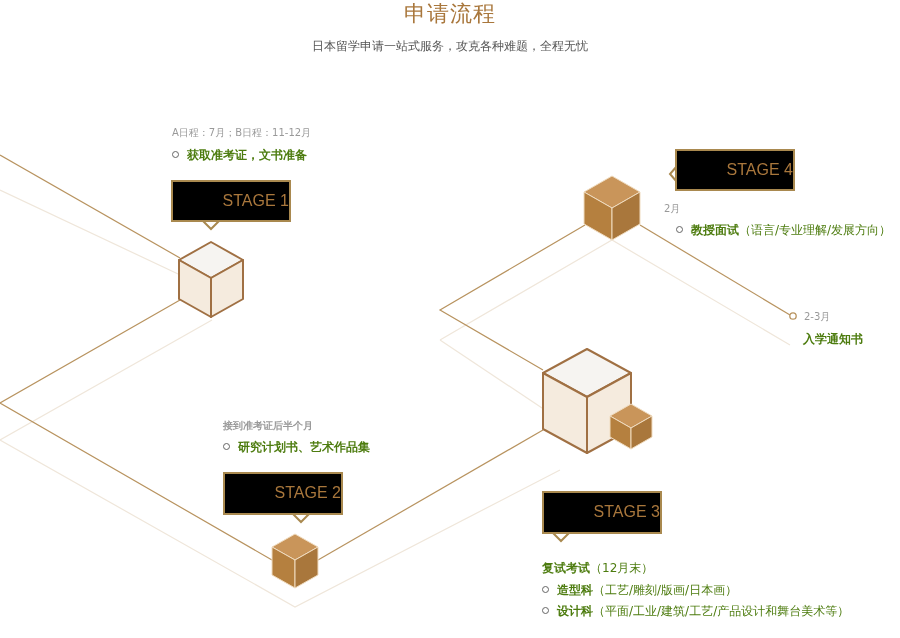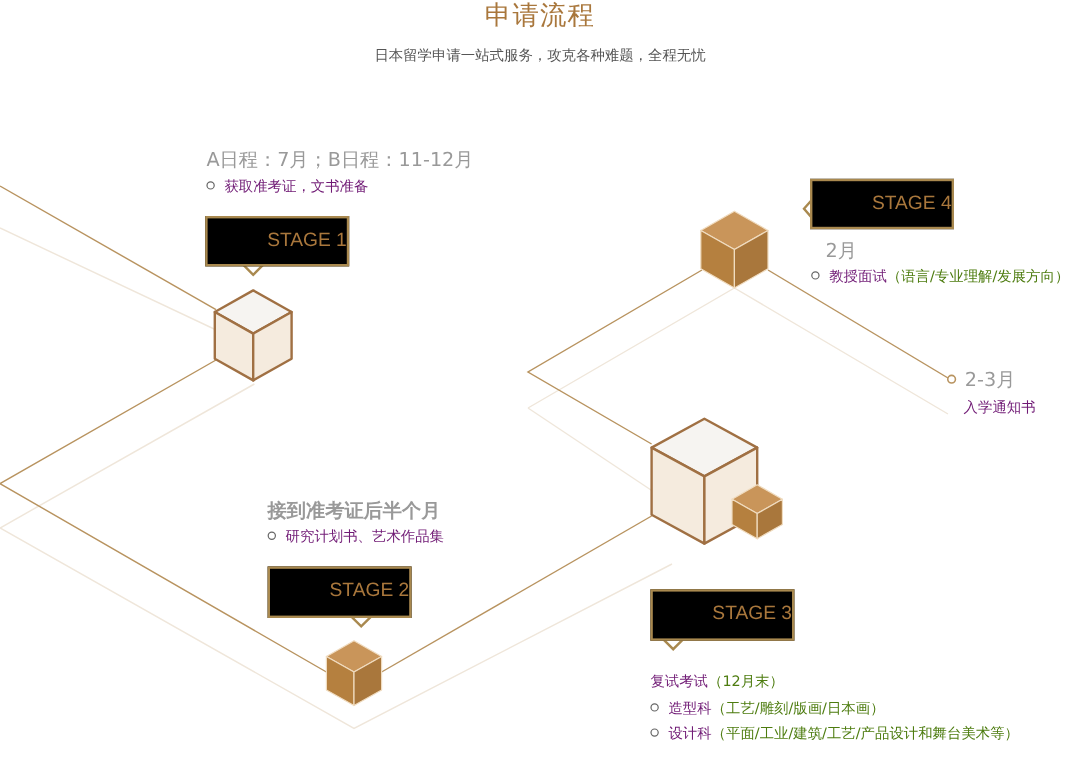--- a/index.html
+++ b/index.html
@@ -5,23 +5,23 @@
   html, body { margin:0; padding:0; }
   body { width:900px; height:638px; background:#ffffff; position:relative; overflow:hidden;
          font-family:"DejaVu Sans","Liberation Sans",sans-serif; }
   .abs { position:absolute; }
   #title { left:0; width:900px; top:0; text-align:center; font-size:22px; font-weight:normal; color:#a9773c; letter-spacing:1px; line-height:28px; }
   #subtitle { left:0; width:900px; top:38px; text-align:center; font-size:12px; color:#555; line-height:16px; }
   svg.diagram { position:absolute; left:0; top:0; }
   .stage-box { position:absolute; border:2px solid #a9894f; background:#000000; color:#a9773c;
                font-family:"Liberation Sans","DejaVu Sans",sans-serif; font-size:16px; text-align:right; box-sizing:border-box; }
   .stage-box .lbl { display:block; line-height:38px; }
-  .time { position:absolute; font-size:16px; color:#999; line-height:16px; white-space:nowrap; }
+  .time { position:absolute; font-size:10px; color:#999; line-height:16px; white-space:nowrap; }
   .item { position:absolute; font-size:12px; color:#222; line-height:16px; white-space:nowrap; }
-  .item b { font-weight:normal; color:#701a75; }
+  .item b { font-weight:bold; color:#4d7c0f; }
   .item .note { color:#4d7c0f; }
   .bullet { display:inline-block; width:5px; height:5px; border:1.3px solid #666; border-radius:50%; margin-right:8px; vertical-align:1px; }
 </style>
 </head>
 <body>
 
 <div id="title" class="abs">申请流程</div>
 <div id="subtitle" class="abs">日本留学申请一站式服务，攻克各种难题，全程无忧</div>
 
 <svg class="diagram" width="900" height="638">
@@ -106,21 +106,21 @@
 <div class="item" style="left:542px;top:582px;">
   <span class="bullet"></span><b>造型科</b><span class="note">（工艺/雕刻/版画/日本画）</span>
 </div>
 <div class="item" style="left:542px;top:603px;">
   <span class="bullet"></span><b>设计科</b><span class="note">（平面/工业/建筑/工艺/产品设计和舞台美术等）</span>
 </div>
 
 <div class="stage-box" style="left:675px;top:149px;width:120px;height:42px;">
   <span class="lbl">STAGE 4</span>
 </div>
-<div class="time" style="left:688px;top:201px;">2月</div>
+<div class="time" style="left:664px;top:201px;">2月</div>
 <div class="item" style="left:676px;top:222px;">
   <span class="bullet"></span><b>教授面试</b><span class="note">（语言/专业理解/发展方向）</span>
 </div>
 
 <div class="time" style="left:804px;top:309px;">2-3月</div>
 <div class="item" style="left:803px;top:331px;">
   <b>入学通知书</b>
 </div>
 
 </body></html>

